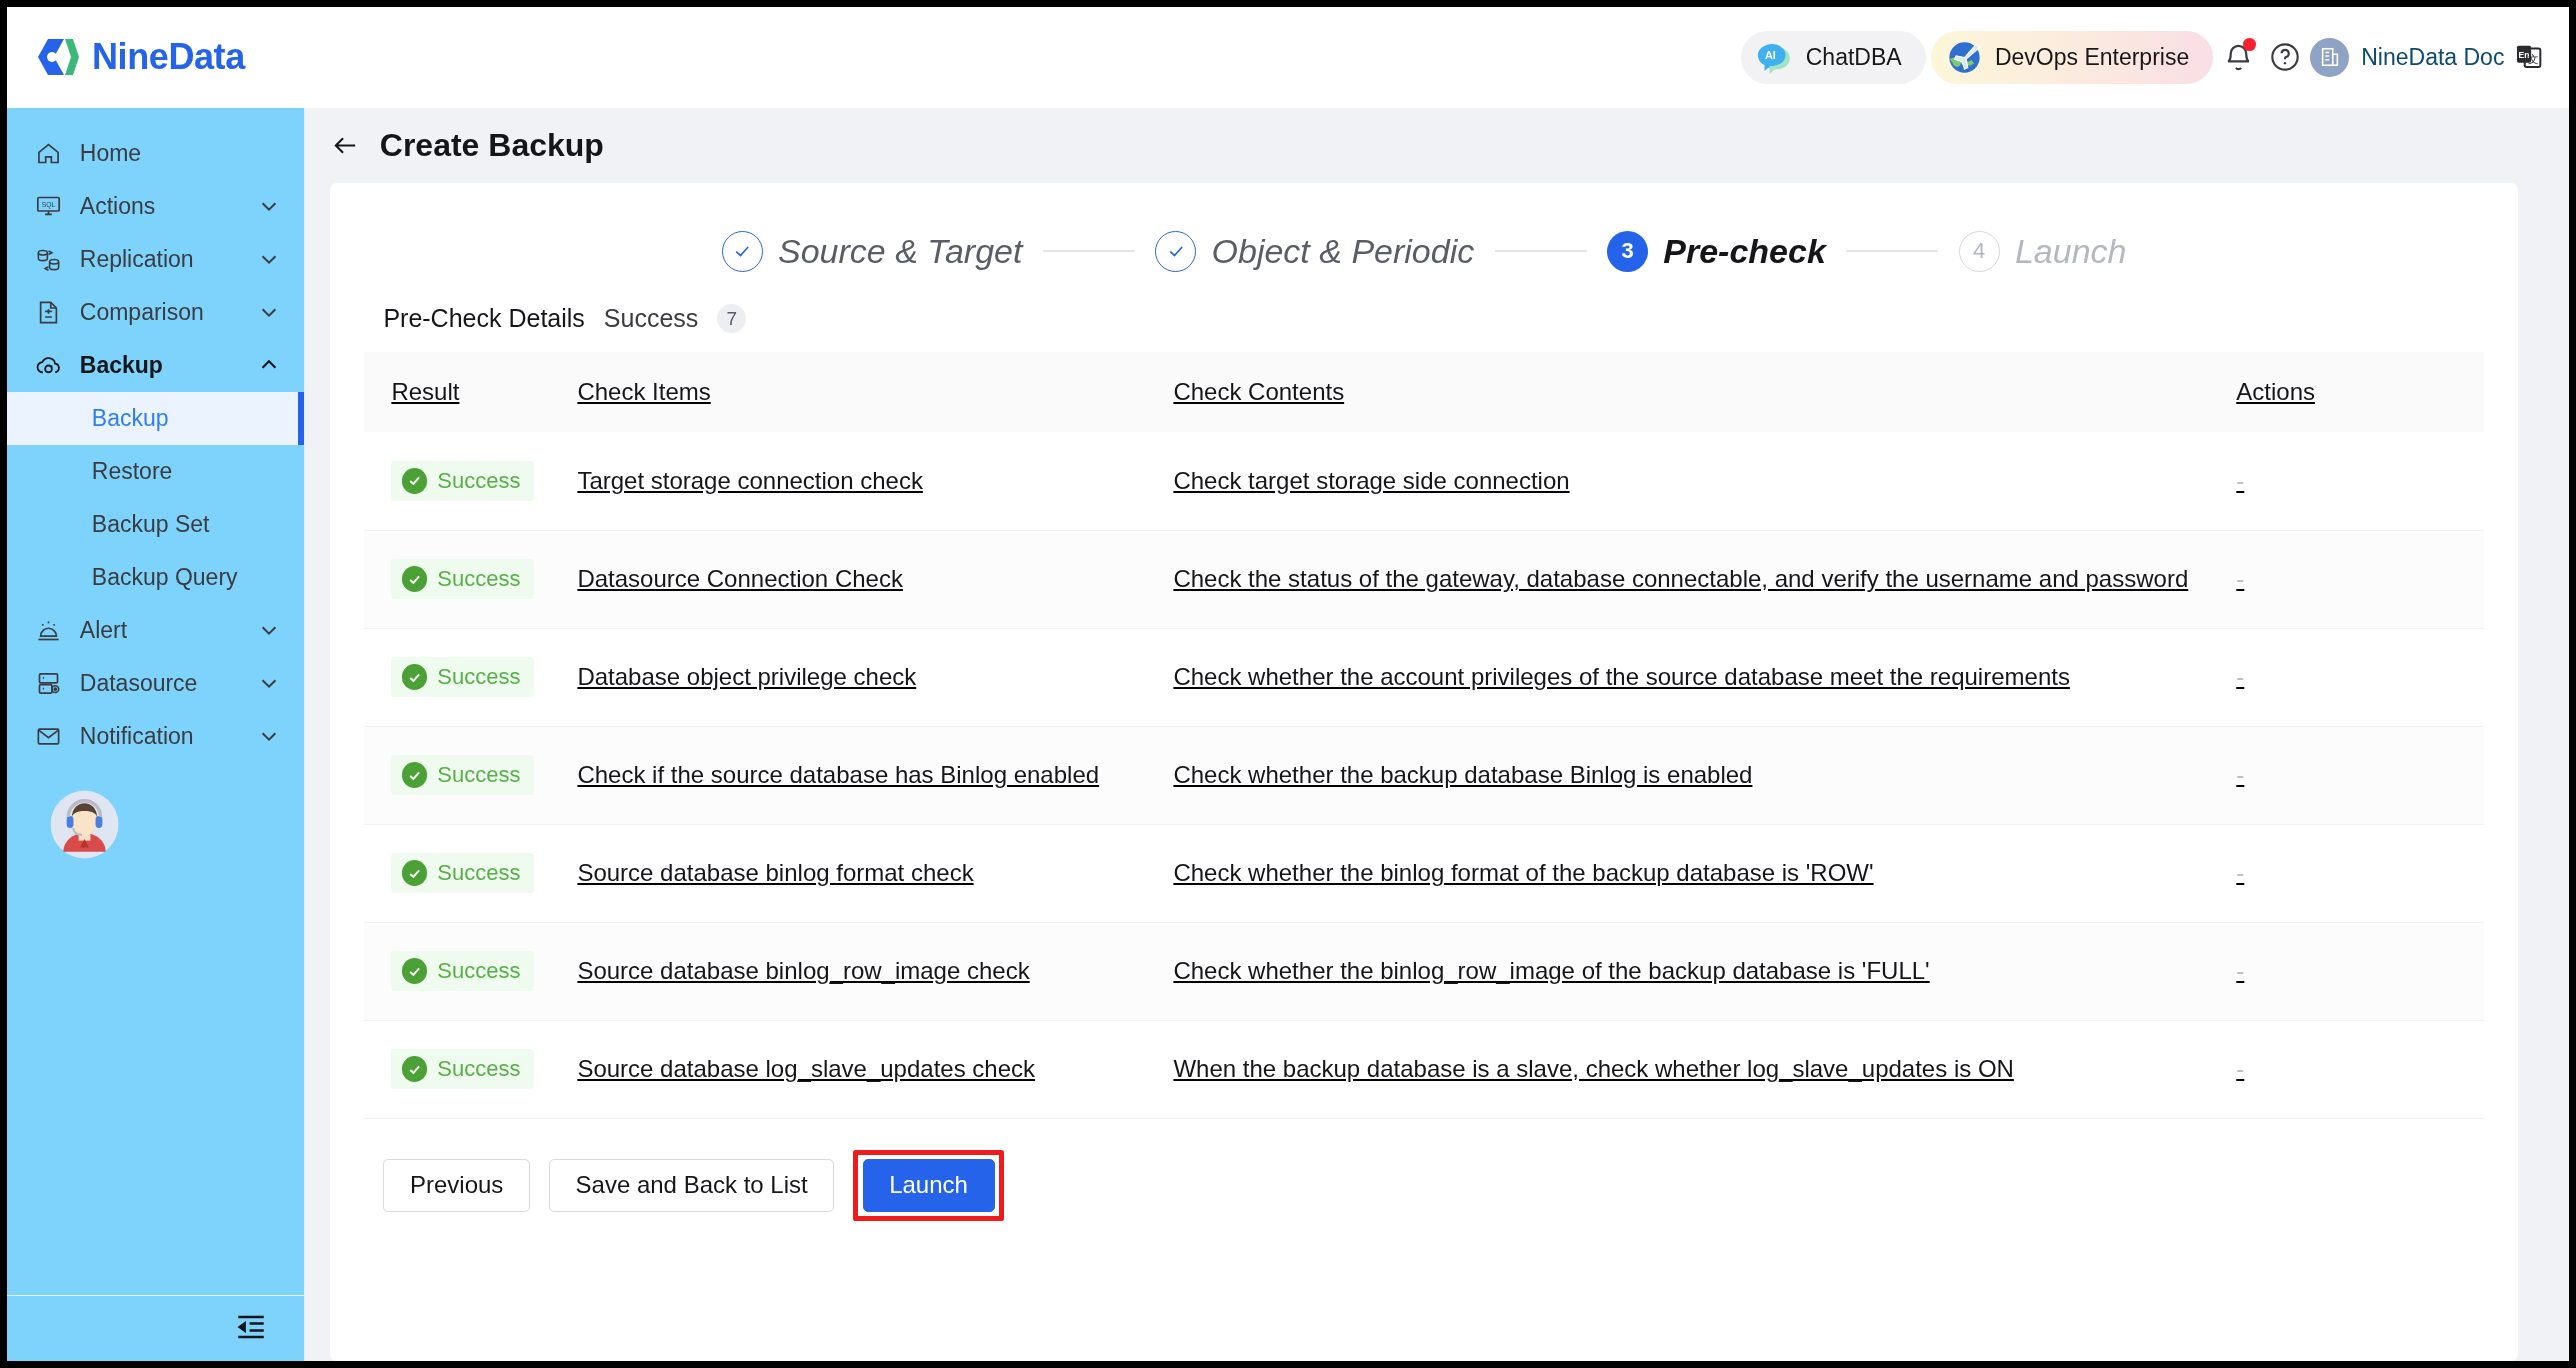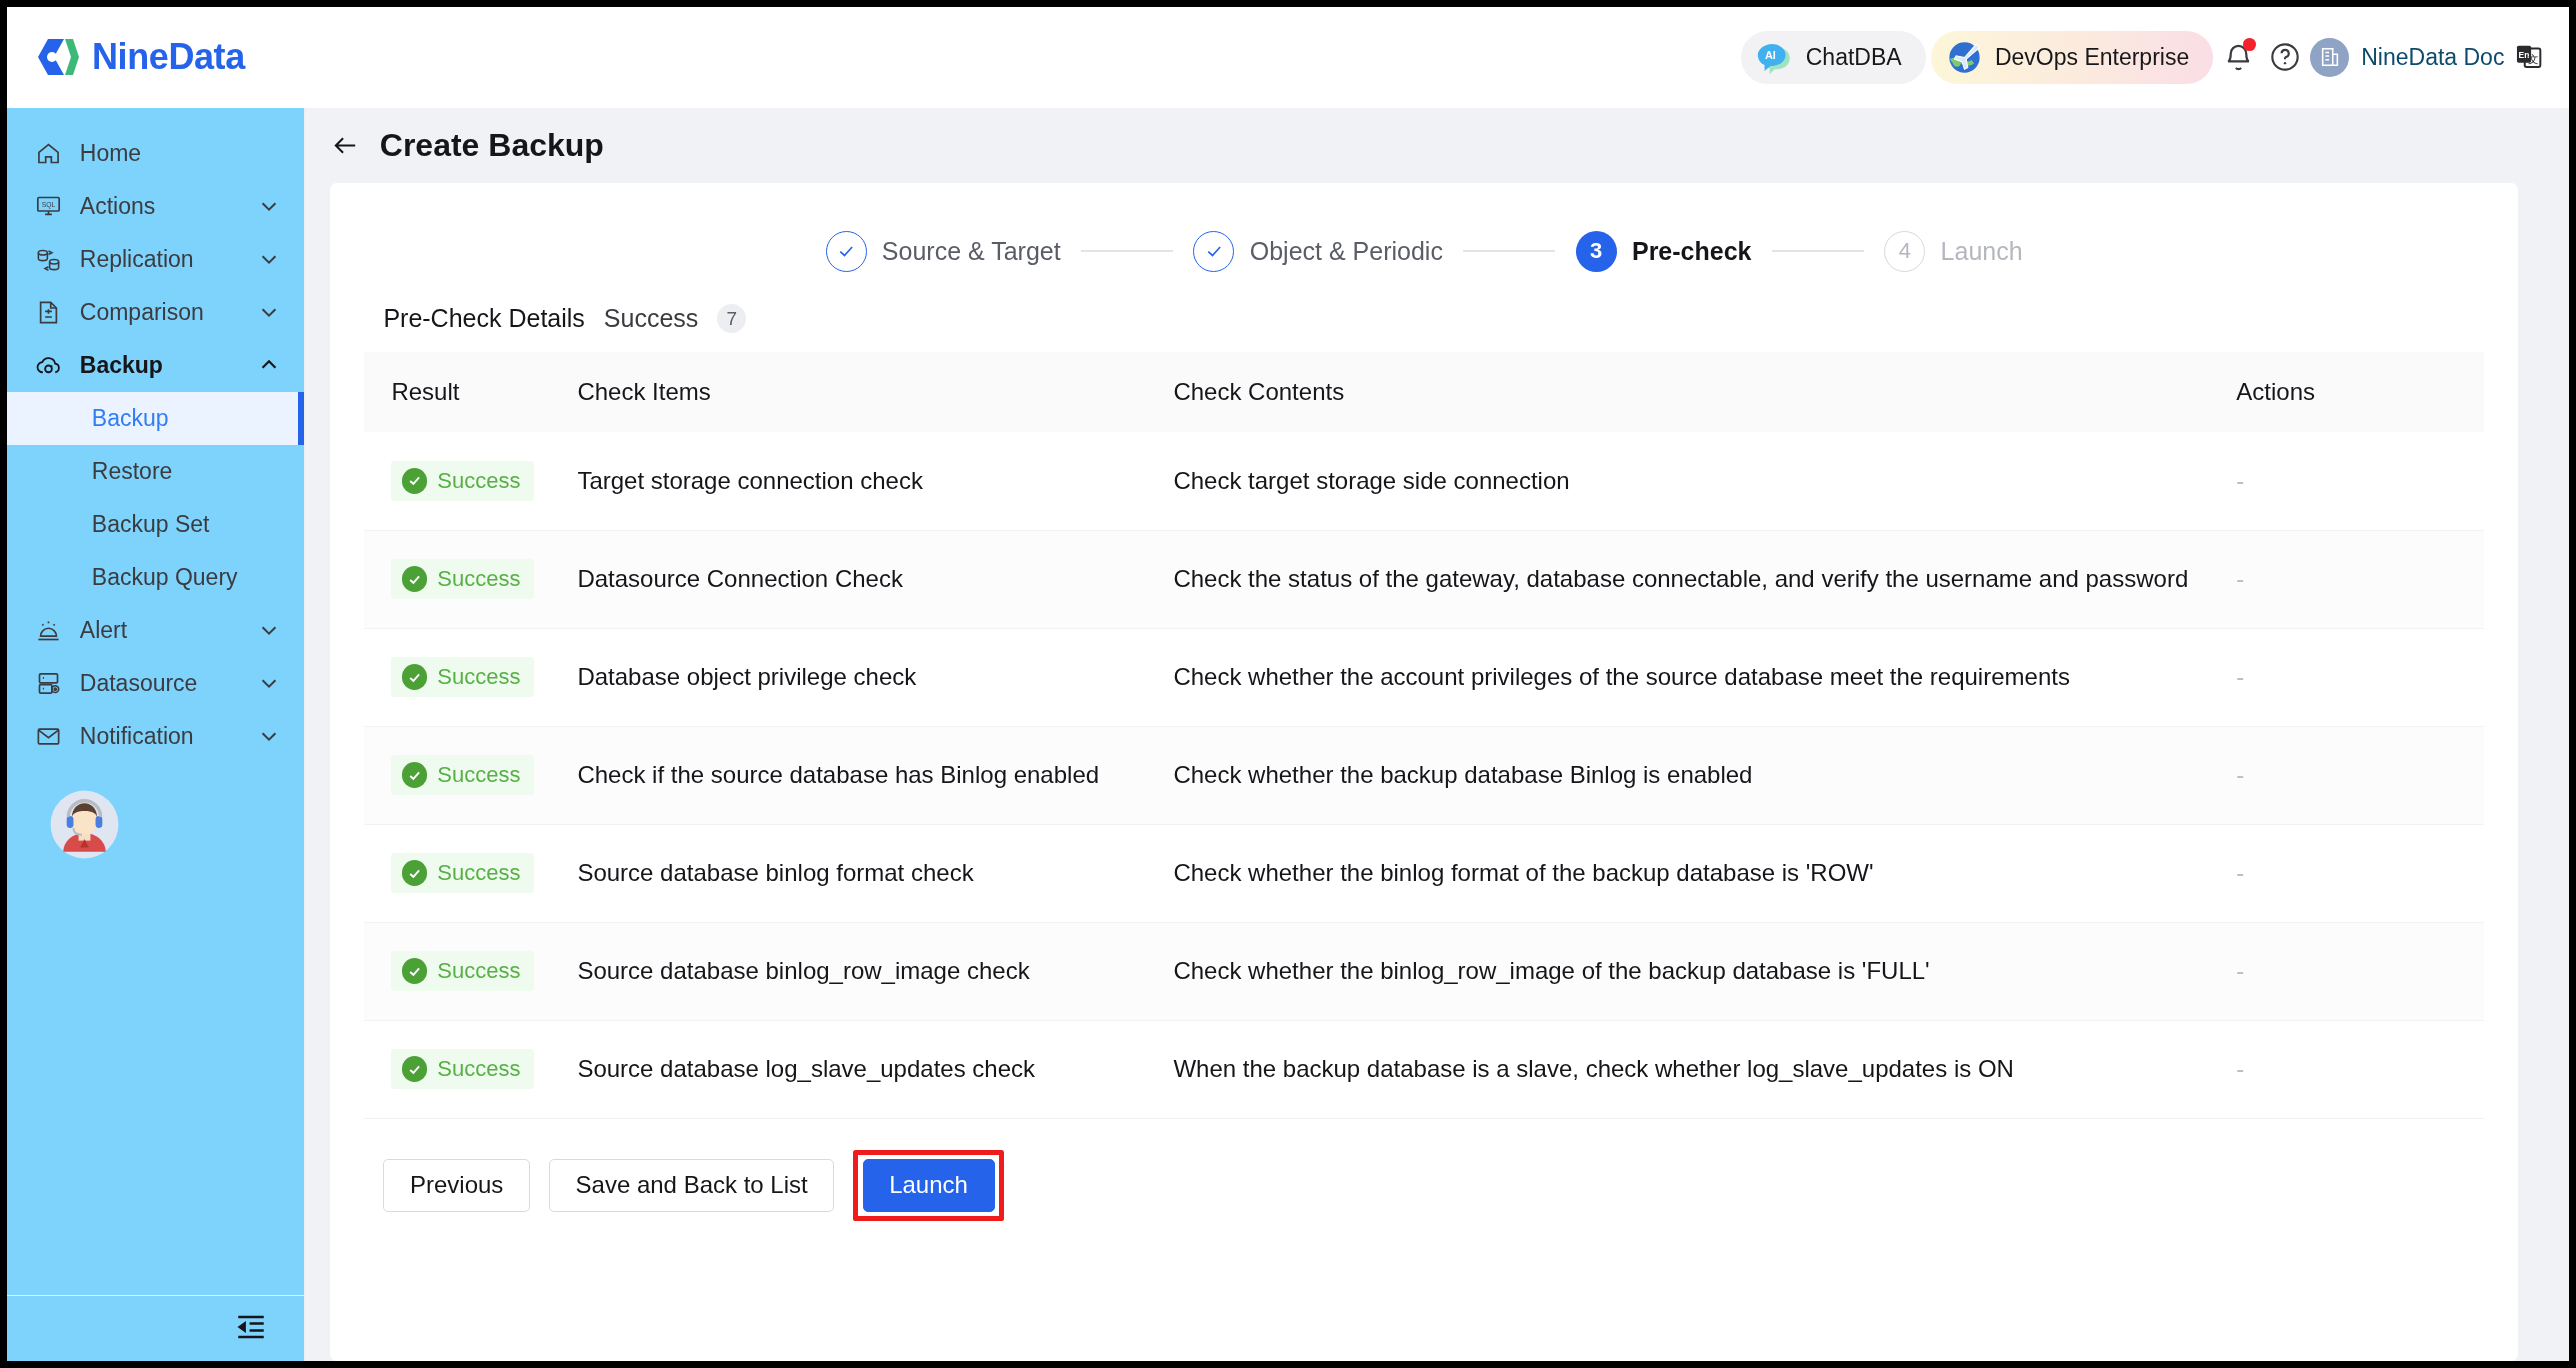--- a/index.html
+++ b/index.html
@@ -133,41 +133,41 @@
   }
   .step { display: flex; align-items: center; gap: 15.3px; }
   .step-circle {
     width: 41px; height: 41px; border-radius: 50%;
     display: flex; align-items: center; justify-content: center;
     font-size: 22px; flex: 0 0 41px;
   }
   .step-circle.done { border: 1.7px solid #2563eb; color: #2563eb; background: #fff; }
   .step-circle.current { background: #2563eb; color: #fff; font-weight: 600; }
   .step-circle.todo { border: 1.7px solid #d6d8dc; color: #b4b7bd; background: #fff; }
-  .step-label { font-size: 25px; color: #5a5d66; white-space: nowrap; }
+  .step-label { font-size: 34px; color: #5a5d66; white-space: nowrap; font-style: italic; }
   .step-label.current { color: #16161a; font-weight: 700; }
   .step-label.todo { color: #b4b7bd; }
   .step-line { width: 92px; height: 1.7px; background: #e2e4e8; margin: 0 20.4px; }
 
   
   .details-head {
     display: flex; align-items: center; gap: 19px;
     padding: 3.4px 0 19px 19px;
   }
   .details-title { font-size: 25px; font-weight: 400; color: #16161a; }
   .details-status { font-size: 25px; color: #3b3b40; }
   .count-badge {
     display: inline-flex; align-items: center; justify-content: center;
     min-width: 29px; height: 29px; padding: 0 8.5px;
     border-radius: 14.5px; background: #eceef1; color: #5a5d66;
     font-size: 19px;
   }
 
   
-  .table { width: 100%; border-collapse: collapse; table-layout: fixed; }
+  .table { width: 100%; border-collapse: collapse; table-layout: fixed; text-decoration: underline; }
   .table th {
     background: #fafafa;
     text-align: left;
     font-size: 24px; font-weight: 400; color: #16161a;
     padding: 25.6px 0 25.6px 0;
     height: 80px;
   }
   .table th.c1 { padding-left: 27px; width: 213px; }
   .table th.c2 { width: 596px; }
   .table th.c3 { }

